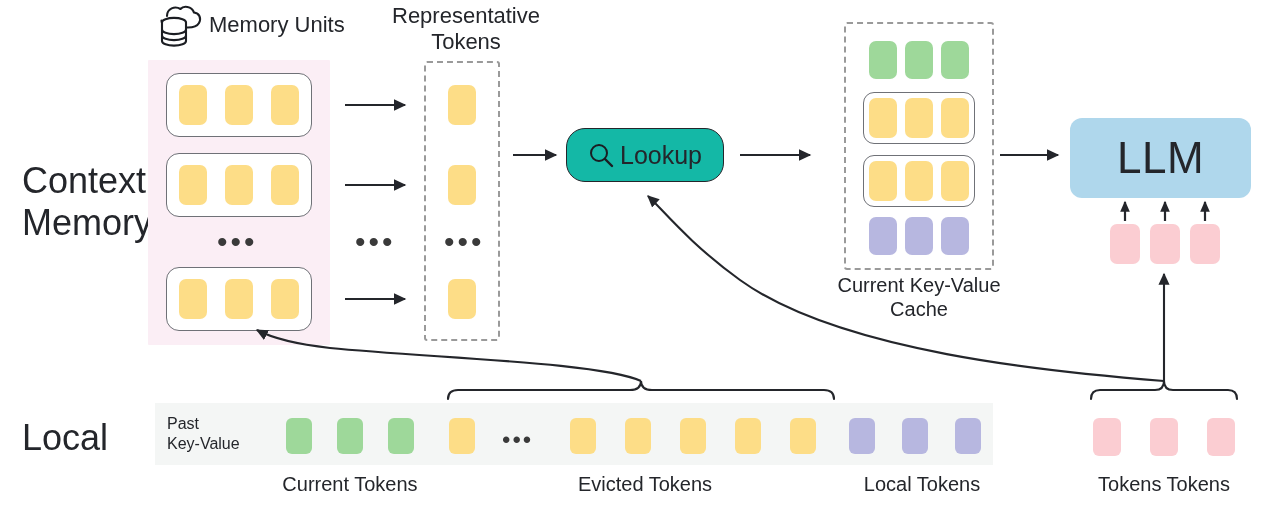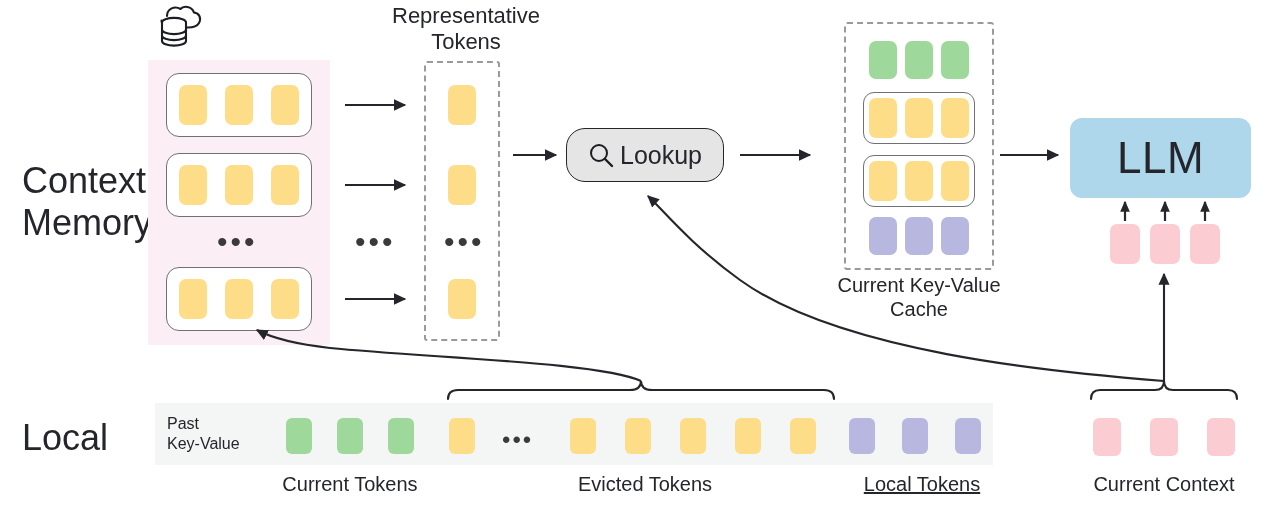--- a/index.html
+++ b/index.html
@@ -46,21 +46,21 @@
   }
   .unit-box{
     border:1.6px solid #6f7177;
     border-radius:13px;
     background:#ffffff;
     box-sizing:border-box;
   }
   .lookup-box{
     border:1.8px solid #24262b;
     border-radius:19px;
-    background:#e5e5e5;
+    background:#14b8a6;
     box-sizing:border-box;
     display:flex;
     align-items:center;
     justify-content:center;
     gap:6px;
   }
   .llm-box{
     background:#afd7ec;
     border-radius:12px;
     display:flex;
@@ -106,20 +106,21 @@
                C44.5 9, 46.5 14.5, 44 19 C42 22.5, 37 23.5, 33 23.5
                L17 23.5 C11 23.5, 6.5 20.5, 6.5 16.5" fill="none" stroke="#1b1d22" stroke-width="2.1" stroke-linecap="round" stroke-linejoin="round"></path>
       <ellipse cx="19" cy="18.5" rx="12" ry="4.6" fill="#fff" stroke="#1b1d22" stroke-width="2.1"></ellipse>
       <path d="M7 18.5 L7 37 C7 39.6, 12.4 41.6, 19 41.6
                C25.6 41.6, 31 39.6, 31 37 L31 18.5" fill="#fff" stroke="#1b1d22" stroke-width="2.1" stroke-linecap="round"></path>
       <path d="M7 25.5 C7 28.1, 12.4 30.1, 19 30.1 C25.6 30.1, 31 28.1, 31 25.5" fill="none" stroke="#1b1d22" stroke-width="2.1"></path>
       <path d="M7 31.5 C7 34.1, 12.4 36.1, 19 36.1 C25.6 36.1, 31 34.1, 31 31.5" fill="none" stroke="#1b1d22" stroke-width="2.1"></path>
     </svg>
   </div>
 
+  <div class="lbl lbl-head" style="left:209px;top:12px;text-align:left;">Memory Units</div>
 
   <div class="lbl lbl-head" style="left:375px;top:3px;width:182px;">Representative
 Tokens</div>
 
   <div class="abs pink-panel" style="left:148px;top:60px;width:182px;height:285px;"></div>
 
   <div class="abs unit-box" style="left:166px;top:73px;width:146px;height:64px;"></div>
   <div class="tok" style="left:179px;top:85px;width:28px;height:40px;background:#fddd87;"></div>
   <div class="tok" style="left:225px;top:85px;width:28px;height:40px;background:#fddd87;"></div>
   <div class="tok" style="left:271px;top:85px;width:28px;height:40px;background:#fddd87;"></div>
@@ -205,22 +206,22 @@
   <div class="tok tok-sm" style="left:849px;top:418px;width:26px;height:36px;background:#b7b7e0;"></div>
   <div class="tok tok-sm" style="left:902px;top:418px;width:26px;height:36px;background:#b7b7e0;"></div>
   <div class="tok tok-sm" style="left:955px;top:418px;width:26px;height:36px;background:#b7b7e0;"></div>
 
   <div class="tok tok-sm" style="left:1093px;top:418px;width:28px;height:38px;background:#fbcdd2;"></div>
   <div class="tok tok-sm" style="left:1150px;top:418px;width:28px;height:38px;background:#fbcdd2;"></div>
   <div class="tok tok-sm" style="left:1207px;top:418px;width:28px;height:38px;background:#fbcdd2;"></div>
 
   <div class="lbl lbl-cap" style="left:265px;top:473px;width:170px;">Current Tokens</div>
   <div class="lbl lbl-cap" style="left:560px;top:473px;width:170px;">Evicted Tokens</div>
-  <div class="lbl lbl-cap" style="left:837px;top:473px;width:170px;text-decoration:underline;">Local Tokens</div>
-  <div class="lbl lbl-cap" style="left:1079px;top:473px;width:170px;">Current Context</div>
+  <div class="lbl lbl-cap" style="left:837px;top:473px;width:170px;">Local Tokens</div>
+  <div class="lbl lbl-cap" style="left:1079px;top:473px;width:170px;">Tokens Tokens</div>
 
   <svg class="overlay">
     <defs>
       <marker id="ah" viewBox="0 0 10 10" refX="8.6" refY="5" markerWidth="6" markerHeight="6" orient="auto-start-reverse">
         <path d="M 0 0.6 L 9.6 5 L 0 9.4 z" fill="#24262b"></path>
       </marker>
       <marker id="ahs" viewBox="0 0 10 10" refX="8.6" refY="5" markerWidth="5.2" markerHeight="5.2" orient="auto-start-reverse">
         <path d="M 0 0.8 L 9.6 5 L 0 9.2 z" fill="#24262b"></path>
       </marker>
     </defs>

